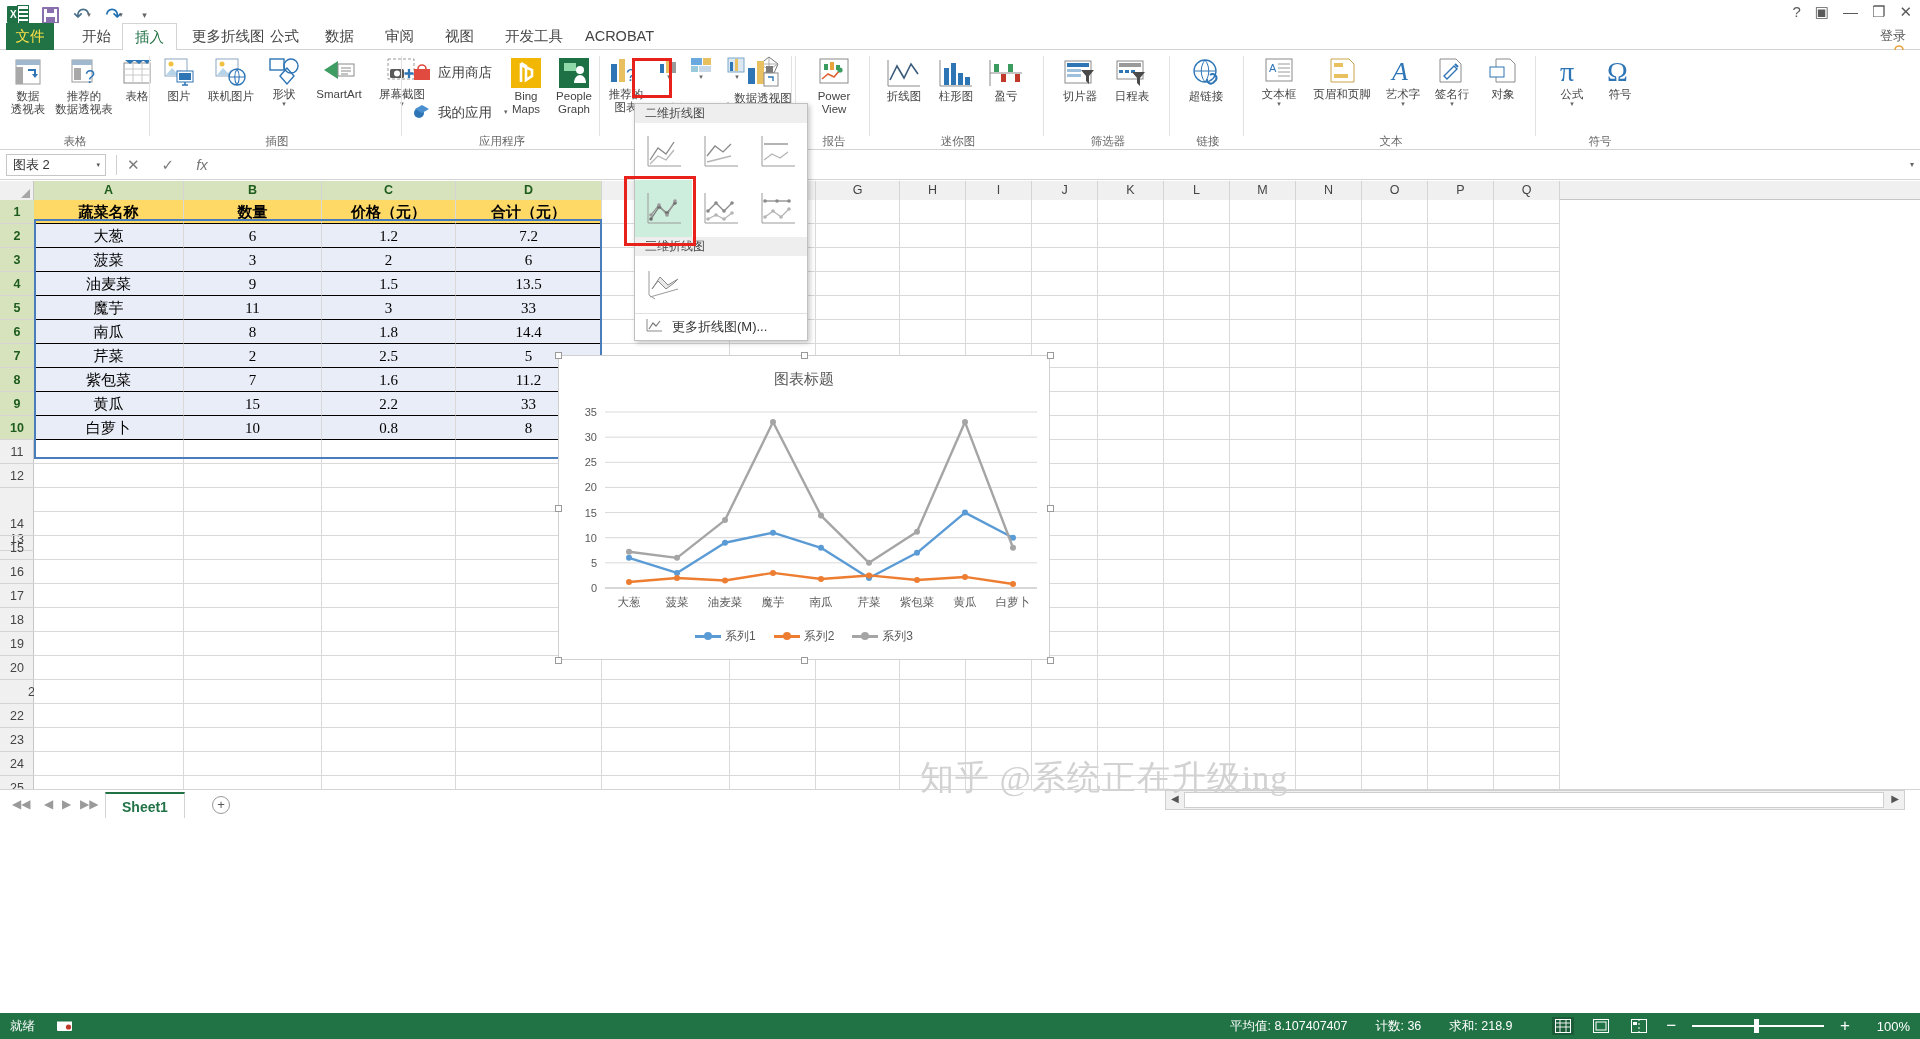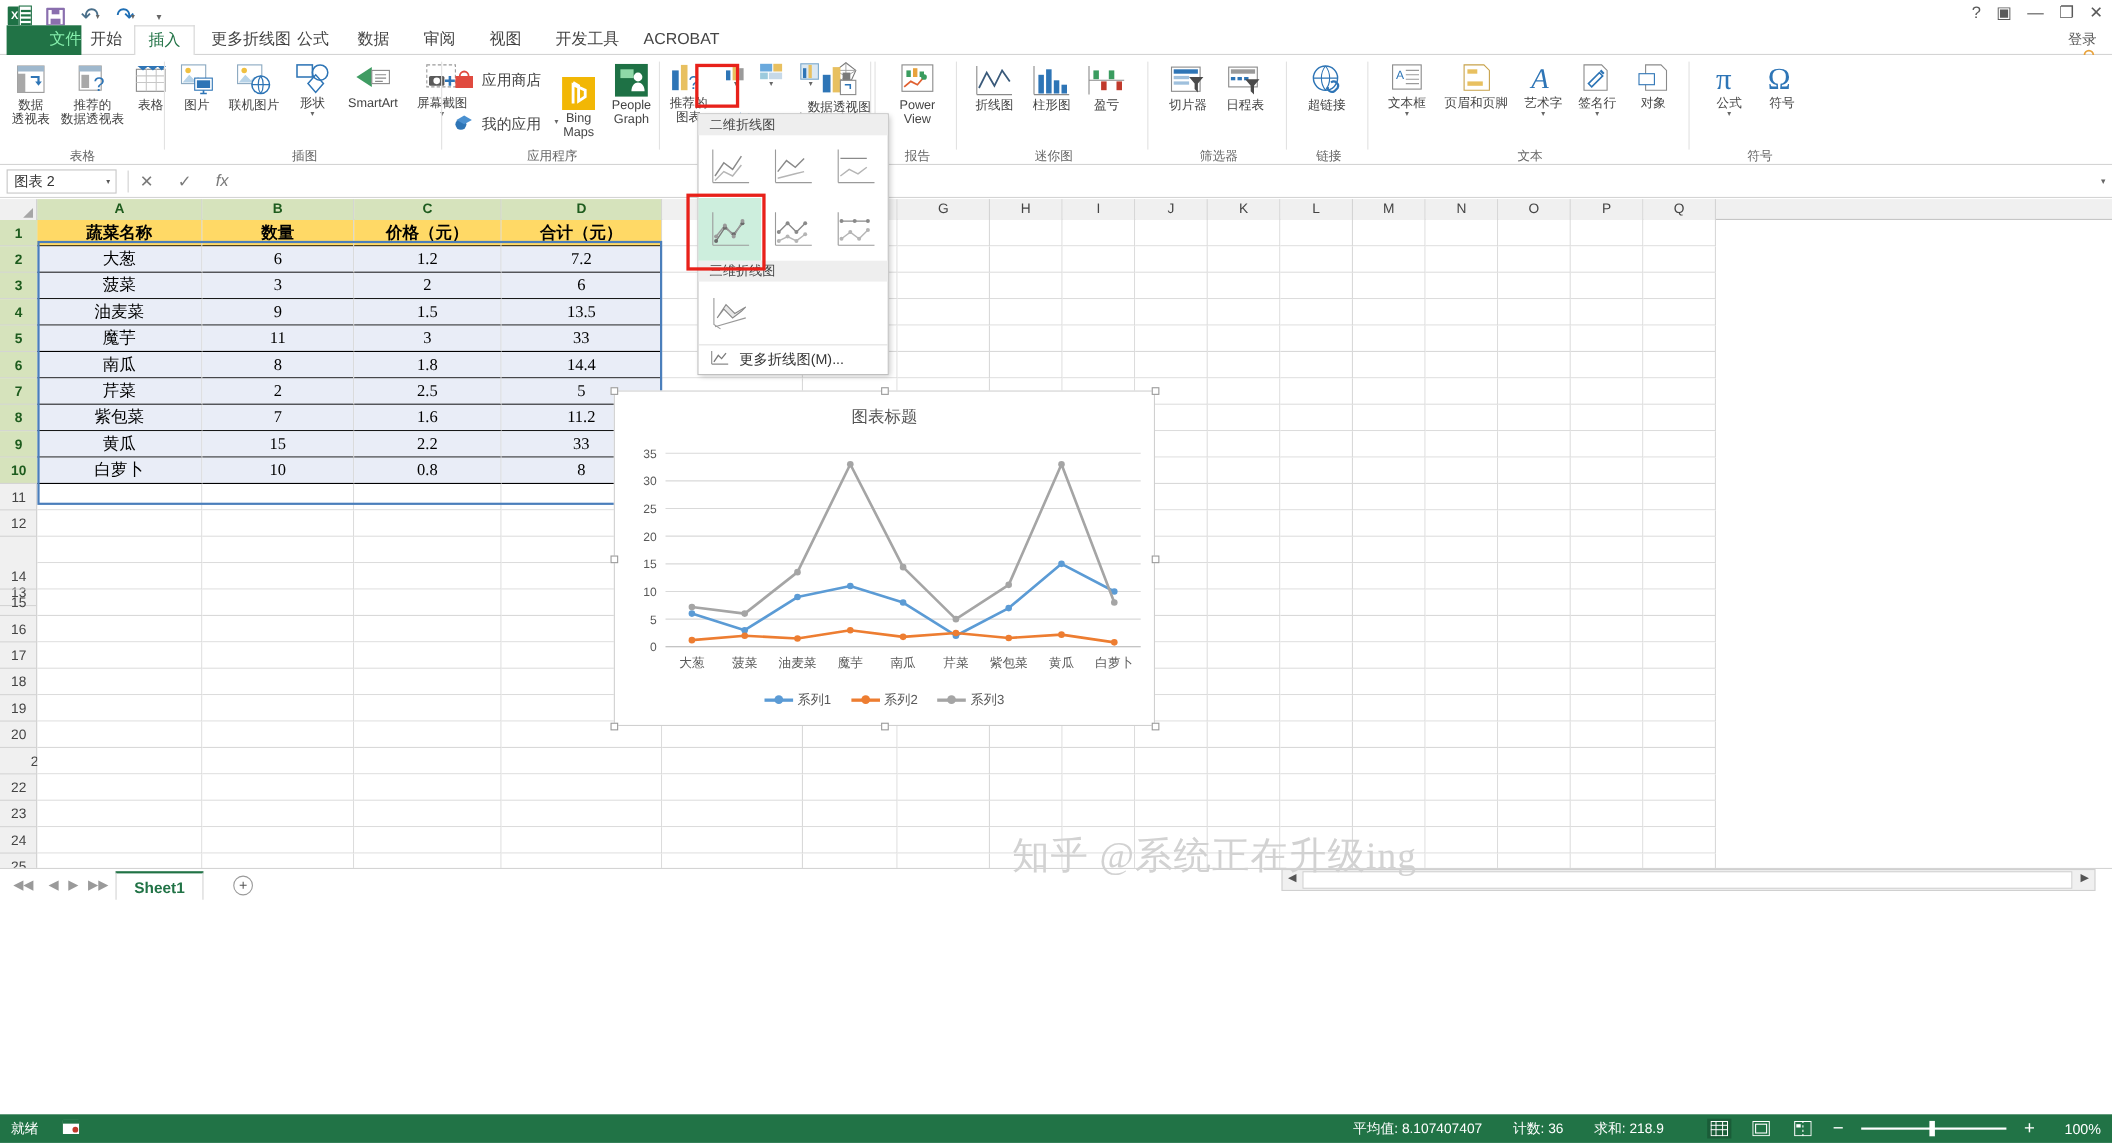--- a/index.html
+++ b/index.html
@@ -38,21 +38,21 @@
 
   
   .tabbar {
     position:absolute; left:0; top:23px; width:1920px; height:27px;
     background:#fff; border-bottom:1px solid #d4d4d4;
   }
   .tab {
     position:absolute; top:0; height:27px; line-height:27px;
     font-size:14.5px; color:#444; padding:0 12px; cursor:pointer; white-space:nowrap;
   }
-  .tab.file { background:#217346; color:#86efac; left:6px; width:68px; text-align:right; padding:0;}
+  .tab.file { background:#217346; color:#fde047; left:6px; width:48px; text-align:center; padding:0;}
   .tab.active { border:1px solid #d4d4d4; border-bottom:1px solid #fff; background:#fff; color:#217346; height:28px;}
   .login { position:absolute; right:14px; top:4px; font-size:13px; color:#555;}
   .login-ic { position:absolute; right:-4px; top:22px; width:24px;height:20px;}
 
   
   .ribbon {
     position:absolute; left:0; top:50px; width:1920px; height:100px;
     background:#fff; border-bottom:1px solid #d4d4d4;
   }
   .rgroup { position:absolute; top:0; height:100px; }
@@ -351,21 +351,21 @@
       <div class="btn" style="left:8px; top:52px; flex-direction:row; gap:6px; align-items:center;">
         <span class="ico">
           <svg width="20" height="20" viewBox="0 0 20 20">
             <circle cx="7" cy="11" r="5" fill="#2e75b6"></circle>
             <path d="M10 3 l7 4-7 4-7-4z" fill="#4a90d0"></path>
           </svg>
         </span>
         <span class="lbl" style="font-size:13.5px;">我的应用</span>
         <span class="caret" style="margin-left:6px;">▾</span>
       </div>
-      <div class="btn" style="left:100px; top:20px; width:44px;align-items:center;">
+      <div class="btn" style="left:100px; top:8px; width:44px;align-items:center;">
         <span class="ico">
           <svg width="30" height="30" viewBox="0 0 30 30">
               <rect width="30" height="30" fill="#f2b705"></rect>
               <path d="M10 5 l5 3 0 14 6-4 0-6-11 -5 0 17" fill="none" stroke="#fff" stroke-width="2.6"></path>
             </svg>
         </span>
         <span class="lbl">Bing<br>Maps</span>
       </div>
       <div class="btn" style="left:146px; top:8px; width:48px;">
         <span class="ico">

